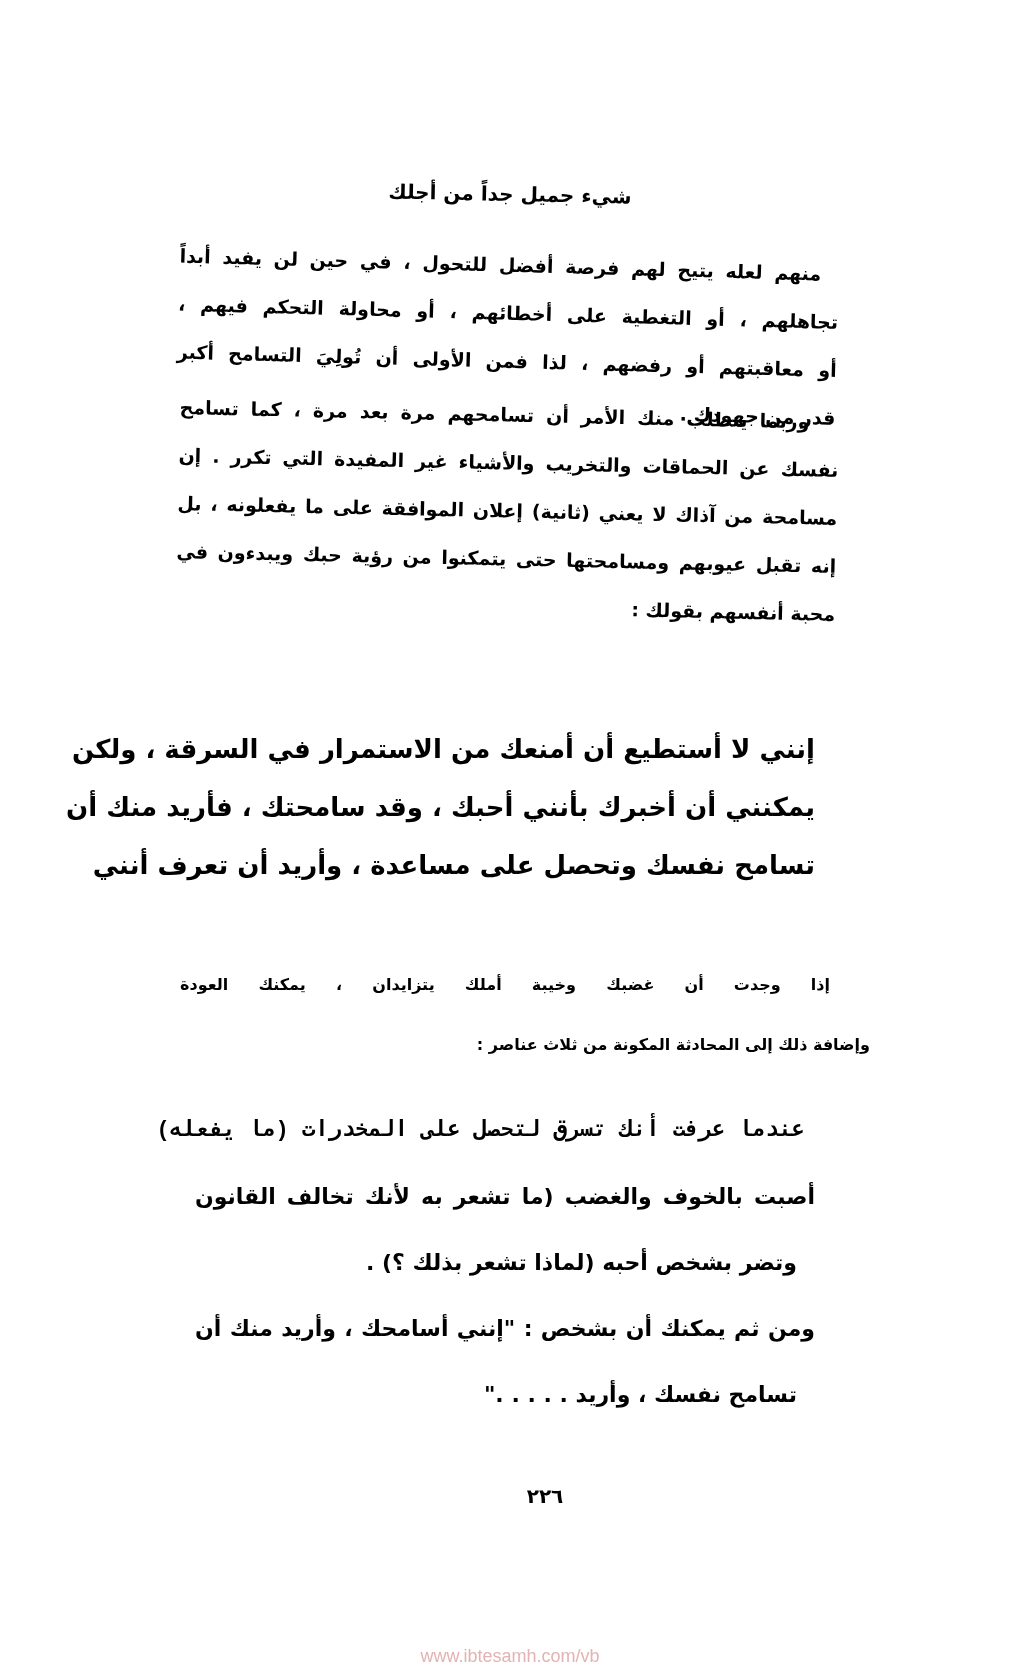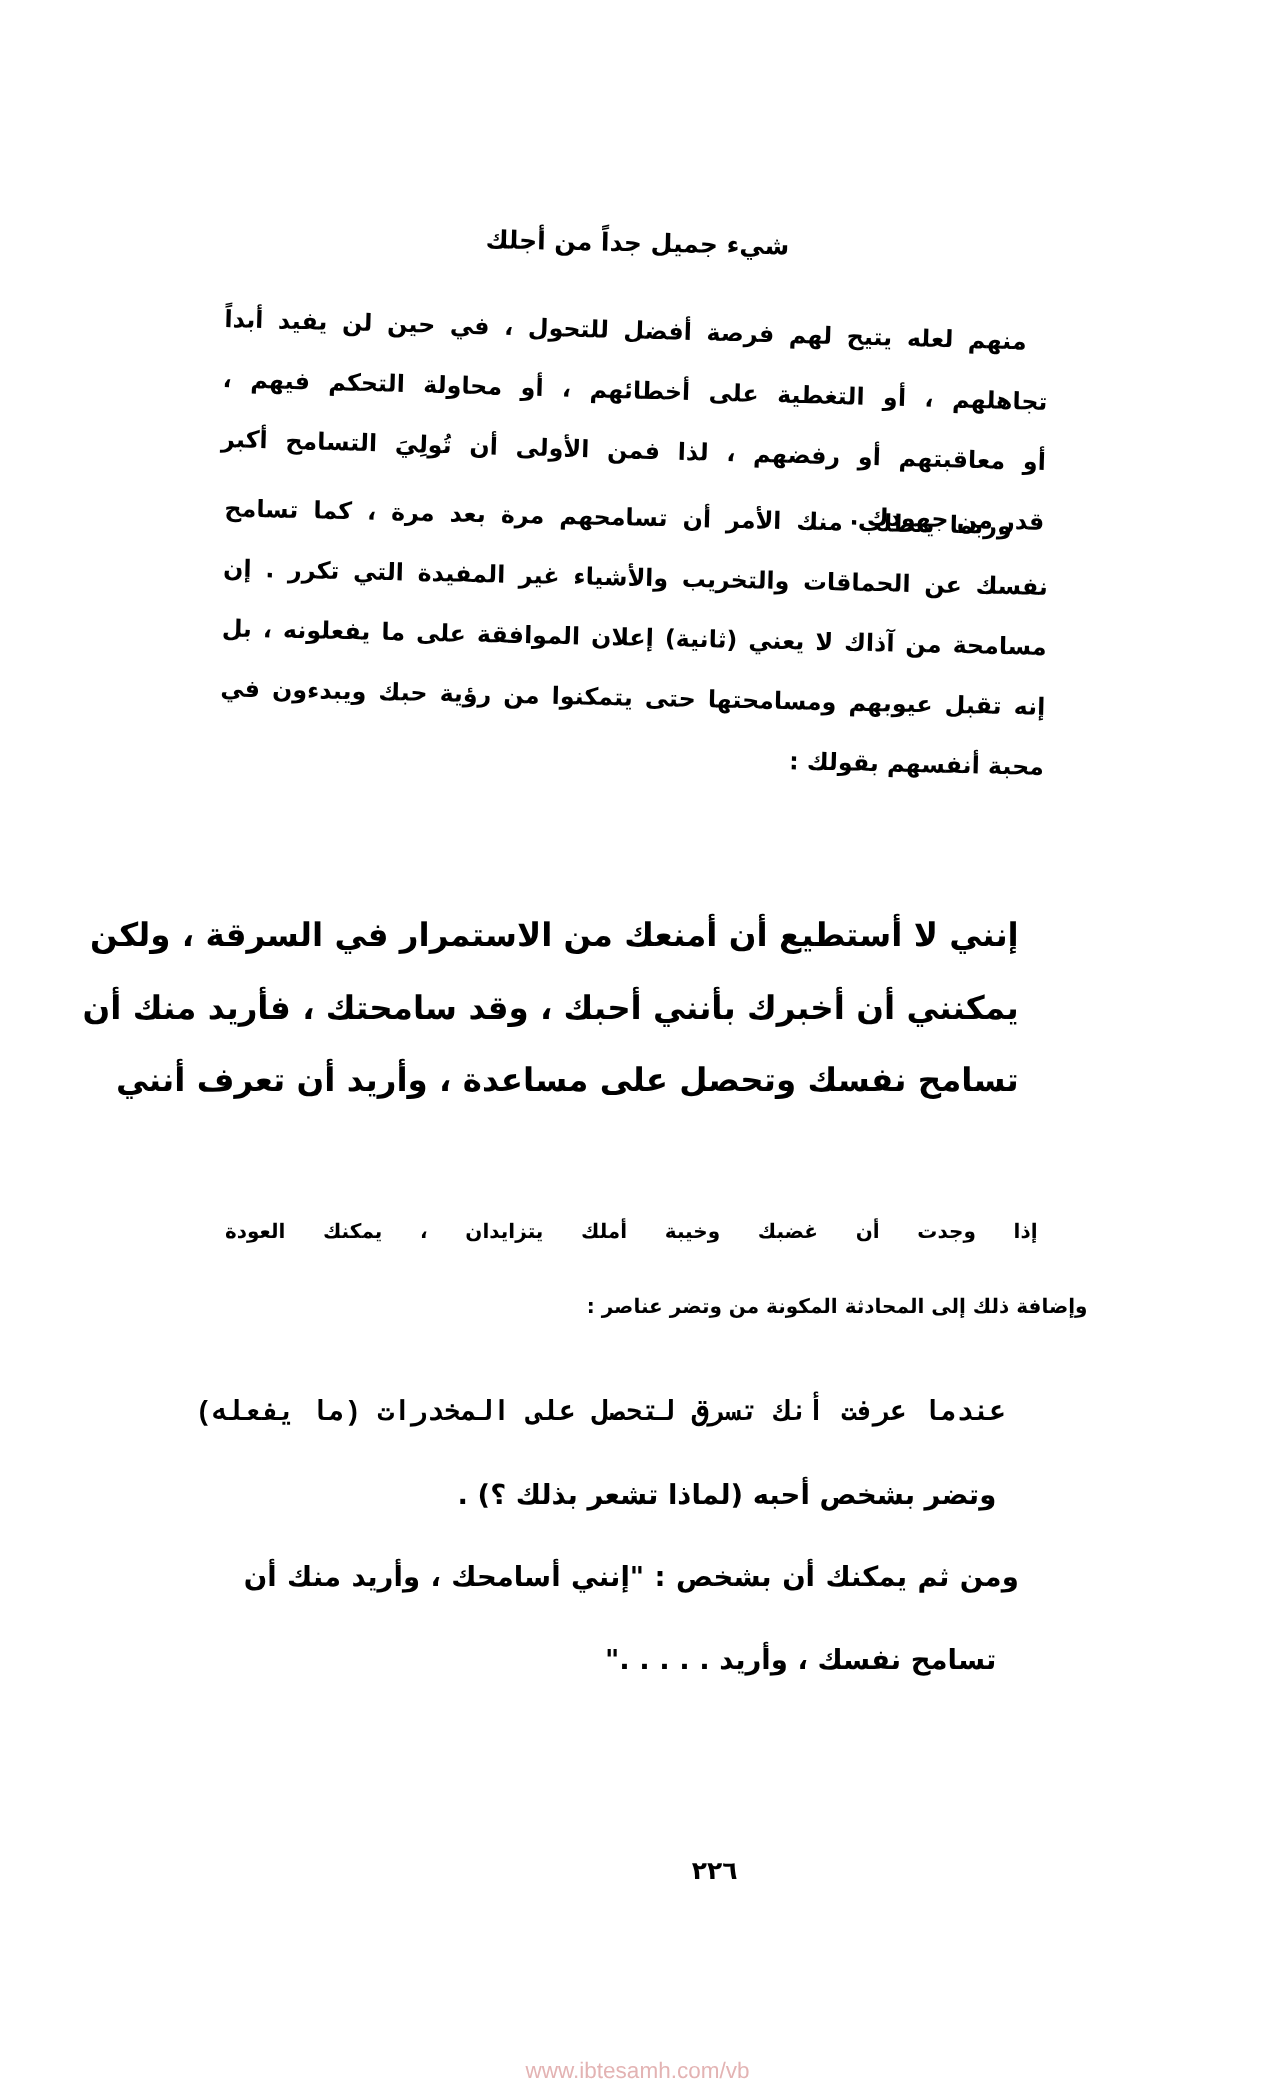--- a/index.html
+++ b/index.html
@@ -92,20 +92,21 @@
       width: 620px;
     }
     .quote2 .line.indent { padding-right: 10px; font-family: Liberation Mono, monospace; }
     .quote2 .line.indent2 { padding-right: 18px; }
 
     .page-number {
       position: absolute;
       top: 1484px;
       left: 500px;
       width: 90px;
+      text-align: center;
       font-size: 20px;
       font-weight: bold;
     }
     .watermark {
       position: absolute;
       top: 1646px;
       left: 0;
       width: 1020px;
       text-align: center;
       direction: ltr;
@@ -137,25 +138,26 @@
   </div>
 
   <div class="block quote1">
     <span class="line">إنني لا أستطيع أن أمنعك من الاستمرار في السرقة ، ولكن</span>
     <span class="line">يمكنني أن أخبرك بأنني أحبك ، وقد سامحتك ، فأريد منك أن</span>
     <span class="line">تسامح نفسك وتحصل على مساعدة ، وأريد أن تعرف أنني</span>
   </div>
 
   <div class="block para3">
     <span class="line indent">إذا وجدت أن غضبك وخيبة أملك يتزايدان ، يمكنك العودة</span>
-    <span class="line last">وإضافة ذلك إلى المحادثة المكونة من وتضر عناصر :</span>
+    <span class="line last">وإضافة ذلك إلى المحادثة المكونة من ثلاث عناصر :</span>
   </div>
 
   <div class="block quote2">
     <span class="line indent">عندما عرفت أنك تسرق لتحصل على المخدرات (ما يفعله)</span>
+    <span class="line">أصبت بالخوف والغضب (ما تشعر به لأنك تخالف القانون</span>
     <span class="line last indent2">وتضر بشخص أحبه (لماذا تشعر بذلك ؟) .</span>
     <span class="line">ومن ثم يمكنك أن بشخص : "إنني أسامحك ، وأريد منك أن</span>
     <span class="line last indent2">تسامح نفسك ، وأريد . . . . ."</span>
   </div>
 
   <div class="page-number">٢٢٦</div>
 
   <div class="watermark">www.ibtesamh.com/vb</div>
 </div>
 

